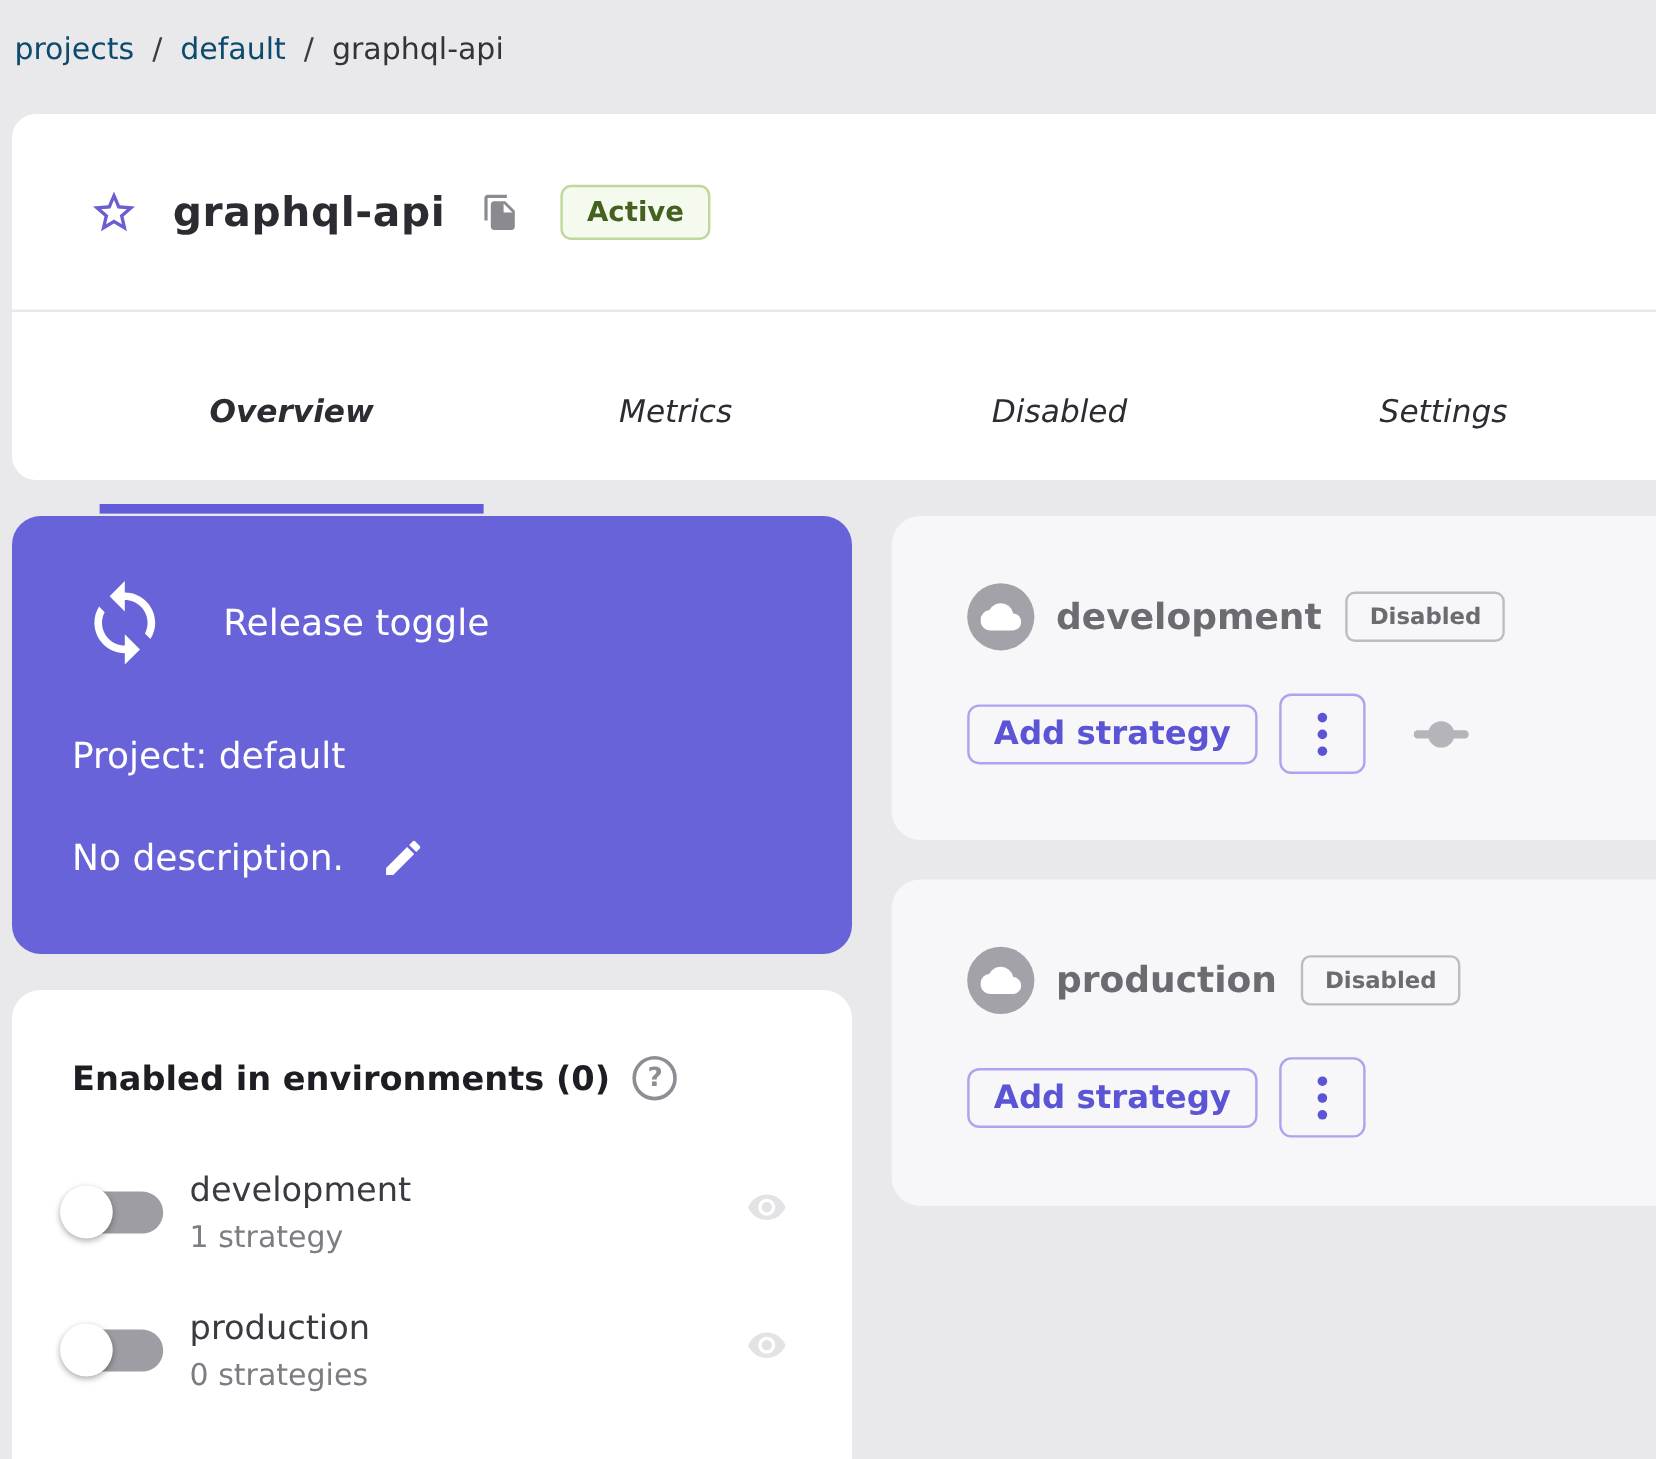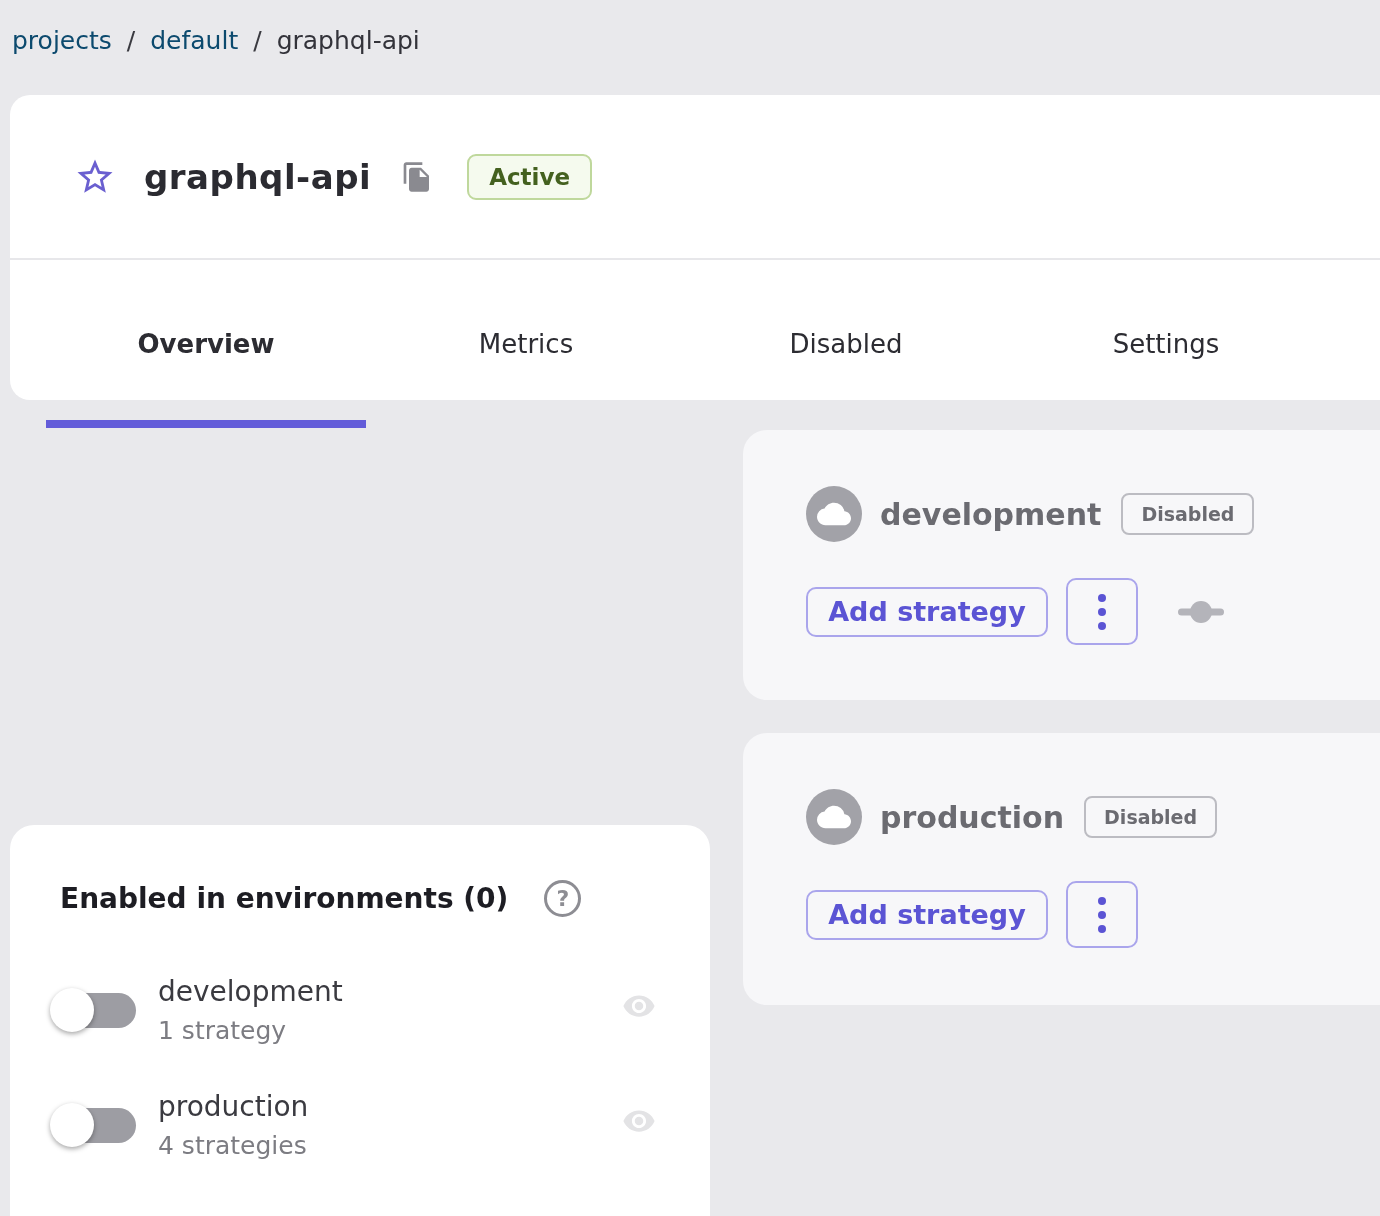--- a/index.html
+++ b/index.html
@@ -14,37 +14,37 @@
   .crumb-current { color:#33333a; }
 
   
   .header-card { position:absolute; left:10px; top:95px; width:1370px; height:305px; background:#ffffff; border-radius:20px 0 0 20px; }
   .title-row { height:163px; display:flex; align-items:center; padding-left:64px; }
   .star-wrap { width:42px; height:42px; margin-right:28px; cursor:pointer; display:flex; }
   .title { font-size:34px; font-weight:600; color:#2b2b31; margin:0; letter-spacing:0.5px; }
   .copy-wrap { width:32px; height:32px; margin-left:30px; cursor:pointer; display:flex; }
   .badge-active { margin-left:34px; font-size:23px; font-weight:bold; color:#44611f; background:#f5faee; border:2px solid #bfd89c; border-radius:9px; padding:8px 20px; }
   .header-divider { height:2px; background:#e7e7ea; }
-  .tabs { display:flex; padding-left:36px; height:168px; }
+  .tabs { display:flex; padding-left:73px; height:168px;font-style:italic; }
   .tab { width:320px; display:flex; align-items:center; justify-content:center; font-size:26px; color:#2c2c32; position:relative; cursor:pointer; }
   .tab.active { font-weight:bold; }
   .tab-indicator { position:absolute; left:0; right:0; bottom:0; height:8px; background:#635cd9; }
 
   
   .toggle-card { position:absolute; left:10px; top:430px; width:700px; height:365px; background:#6963d9; border-radius:24px; color:#ffffff; }
   .tc-row { position:absolute; left:56px; top:48px; display:flex; align-items:center; gap:44px; }
   .tc-type { font-size:30px; }
   .tc-project { position:absolute; left:50px; top:183px; font-size:30px; }
   .tc-desc-row { position:absolute; left:50px; top:266px; display:flex; align-items:center; gap:30px; }
   .tc-desc { font-size:30px; }
   .pencil-wrap { width:38px; height:38px; cursor:pointer; display:flex; }
 
   
   .env-panel { position:absolute; left:10px; top:825px; width:700px; height:391px; background:#ffffff; border-radius:24px 24px 0 0; }
-  .env-heading-row { position:absolute; left:50px; top:55px; display:flex; align-items:center; gap:36px; }
+  .env-heading-row { position:absolute; left:50px; top:55px; display:flex; align-items:center; gap:19px; }
   .env-heading { font-size:28px; font-weight:bold; color:#1d1d23; margin:0; }
   .help { width:37px; height:37px; border:3px solid #8d8d93; border-radius:50%; color:#8d8d93; font-size:22px; font-weight:bold; display:flex; align-items:center; justify-content:center; cursor:pointer; }
   .env-row { position:absolute; left:0; right:0; display:flex; align-items:flex-start; padding:0 48px 0 38px; }
   .env-row-1 { top:150px; }
   .env-row-2 { top:265px; }
   .switch { position:relative; width:90px; height:46px; margin-top:12px; flex:0 0 auto; cursor:pointer; }
   .switch .track { position:absolute; left:14px; top:6px; width:74px; height:35px; border-radius:18px; background:#9d9da3; }
   .switch .thumb { position:absolute; left:2px; top:1px; width:44px; height:44px; border-radius:50%; background:#ffffff; box-shadow:0 2px 5px rgba(0,0,0,0.35); }
   .env-row-text { margin-left:20px; }
   .env-name { font-size:28px; color:#3a3a40; }
@@ -104,20 +104,39 @@
       </div>
       <div class="tab">
         <span>Disabled</span>
       </div>
       <div class="tab">
         <span>Settings</span>
       </div>
     </div>
   </section>
 
+  <section class="toggle-card">
+    <div class="tc-row">
+      <span style="display:flex;">
+        <svg width="76" height="82" viewBox="0 0 24 24" fill="#ffffff">
+            <path d="M12 4V1L8 5l4 4V6c3.31 0 6 2.69 6 6 0 1.01-.25 1.97-.7 2.8l1.46 1.46C19.54 15.03 20 13.57 20 12c0-4.42-3.58-8-8-8zm0 14c-3.31 0-6-2.69-6-6 0-1.01.25-1.97.7-2.8L5.24 7.74C4.46 8.97 4 10.43 4 12c0 4.42 3.58 8 8 8v3l4-4-4-4v3z"></path>
+          </svg>
+      </span>
+      <span class="tc-type">Release toggle</span>
+    </div>
+    <div class="tc-project">Project: default</div>
+    <div class="tc-desc-row">
+      <span class="tc-desc">No description.</span>
+      <span class="pencil-wrap">
+        <svg width="38" height="38" viewBox="0 0 24 24" fill="#ffffff">
+            <path d="M3 17.25V21h3.75L17.81 9.94l-3.75-3.75L3 17.25zM20.71 7.04c.39-.39.39-1.02 0-1.41l-2.34-2.34a.9959.9959 0 0 0-1.41 0l-1.83 1.83 3.75 3.75 1.83-1.83z"></path>
+          </svg>
+      </span>
+    </div>
+  </section>
 
   <section class="env-panel">
     <div class="env-heading-row">
       <h2 class="env-heading">Enabled in environments (0)</h2>
       <span class="help">?</span>
     </div>
 
     <div class="env-row env-row-1">
       <span class="switch">
         <span class="track"></span>
@@ -134,21 +153,21 @@
       </span>
     </div>
 
     <div class="env-row env-row-2">
       <span class="switch">
         <span class="track"></span>
         <span class="thumb"></span>
       </span>
       <div class="env-row-text">
         <div class="env-name">production</div>
-        <div class="env-strat">4 strategies</div>
+        <div class="env-strat">0 strategies</div>
       </div>
       <span class="eye-wrap">
         <svg width="46" height="34" viewBox="0 0 24 24" fill="#e3e3e5">
             <path d="M12 4.5C7 4.5 2.73 7.61 1 12c1.73 4.39 6 7.5 11 7.5s9.27-3.11 11-7.5c-1.73-4.39-6-7.5-11-7.5zM12 17c-2.76 0-5-2.24-5-5s2.24-5 5-5 5 2.24 5 5-2.24 5-5 5zm0-8c-1.66 0-3 1.34-3 3s1.34 3 3 3 3-1.34 3-3-1.34-3-3-3z"></path>
           </svg>
       </span>
     </div>
   </section>
 
   <section class="env-card env-card-dev">

